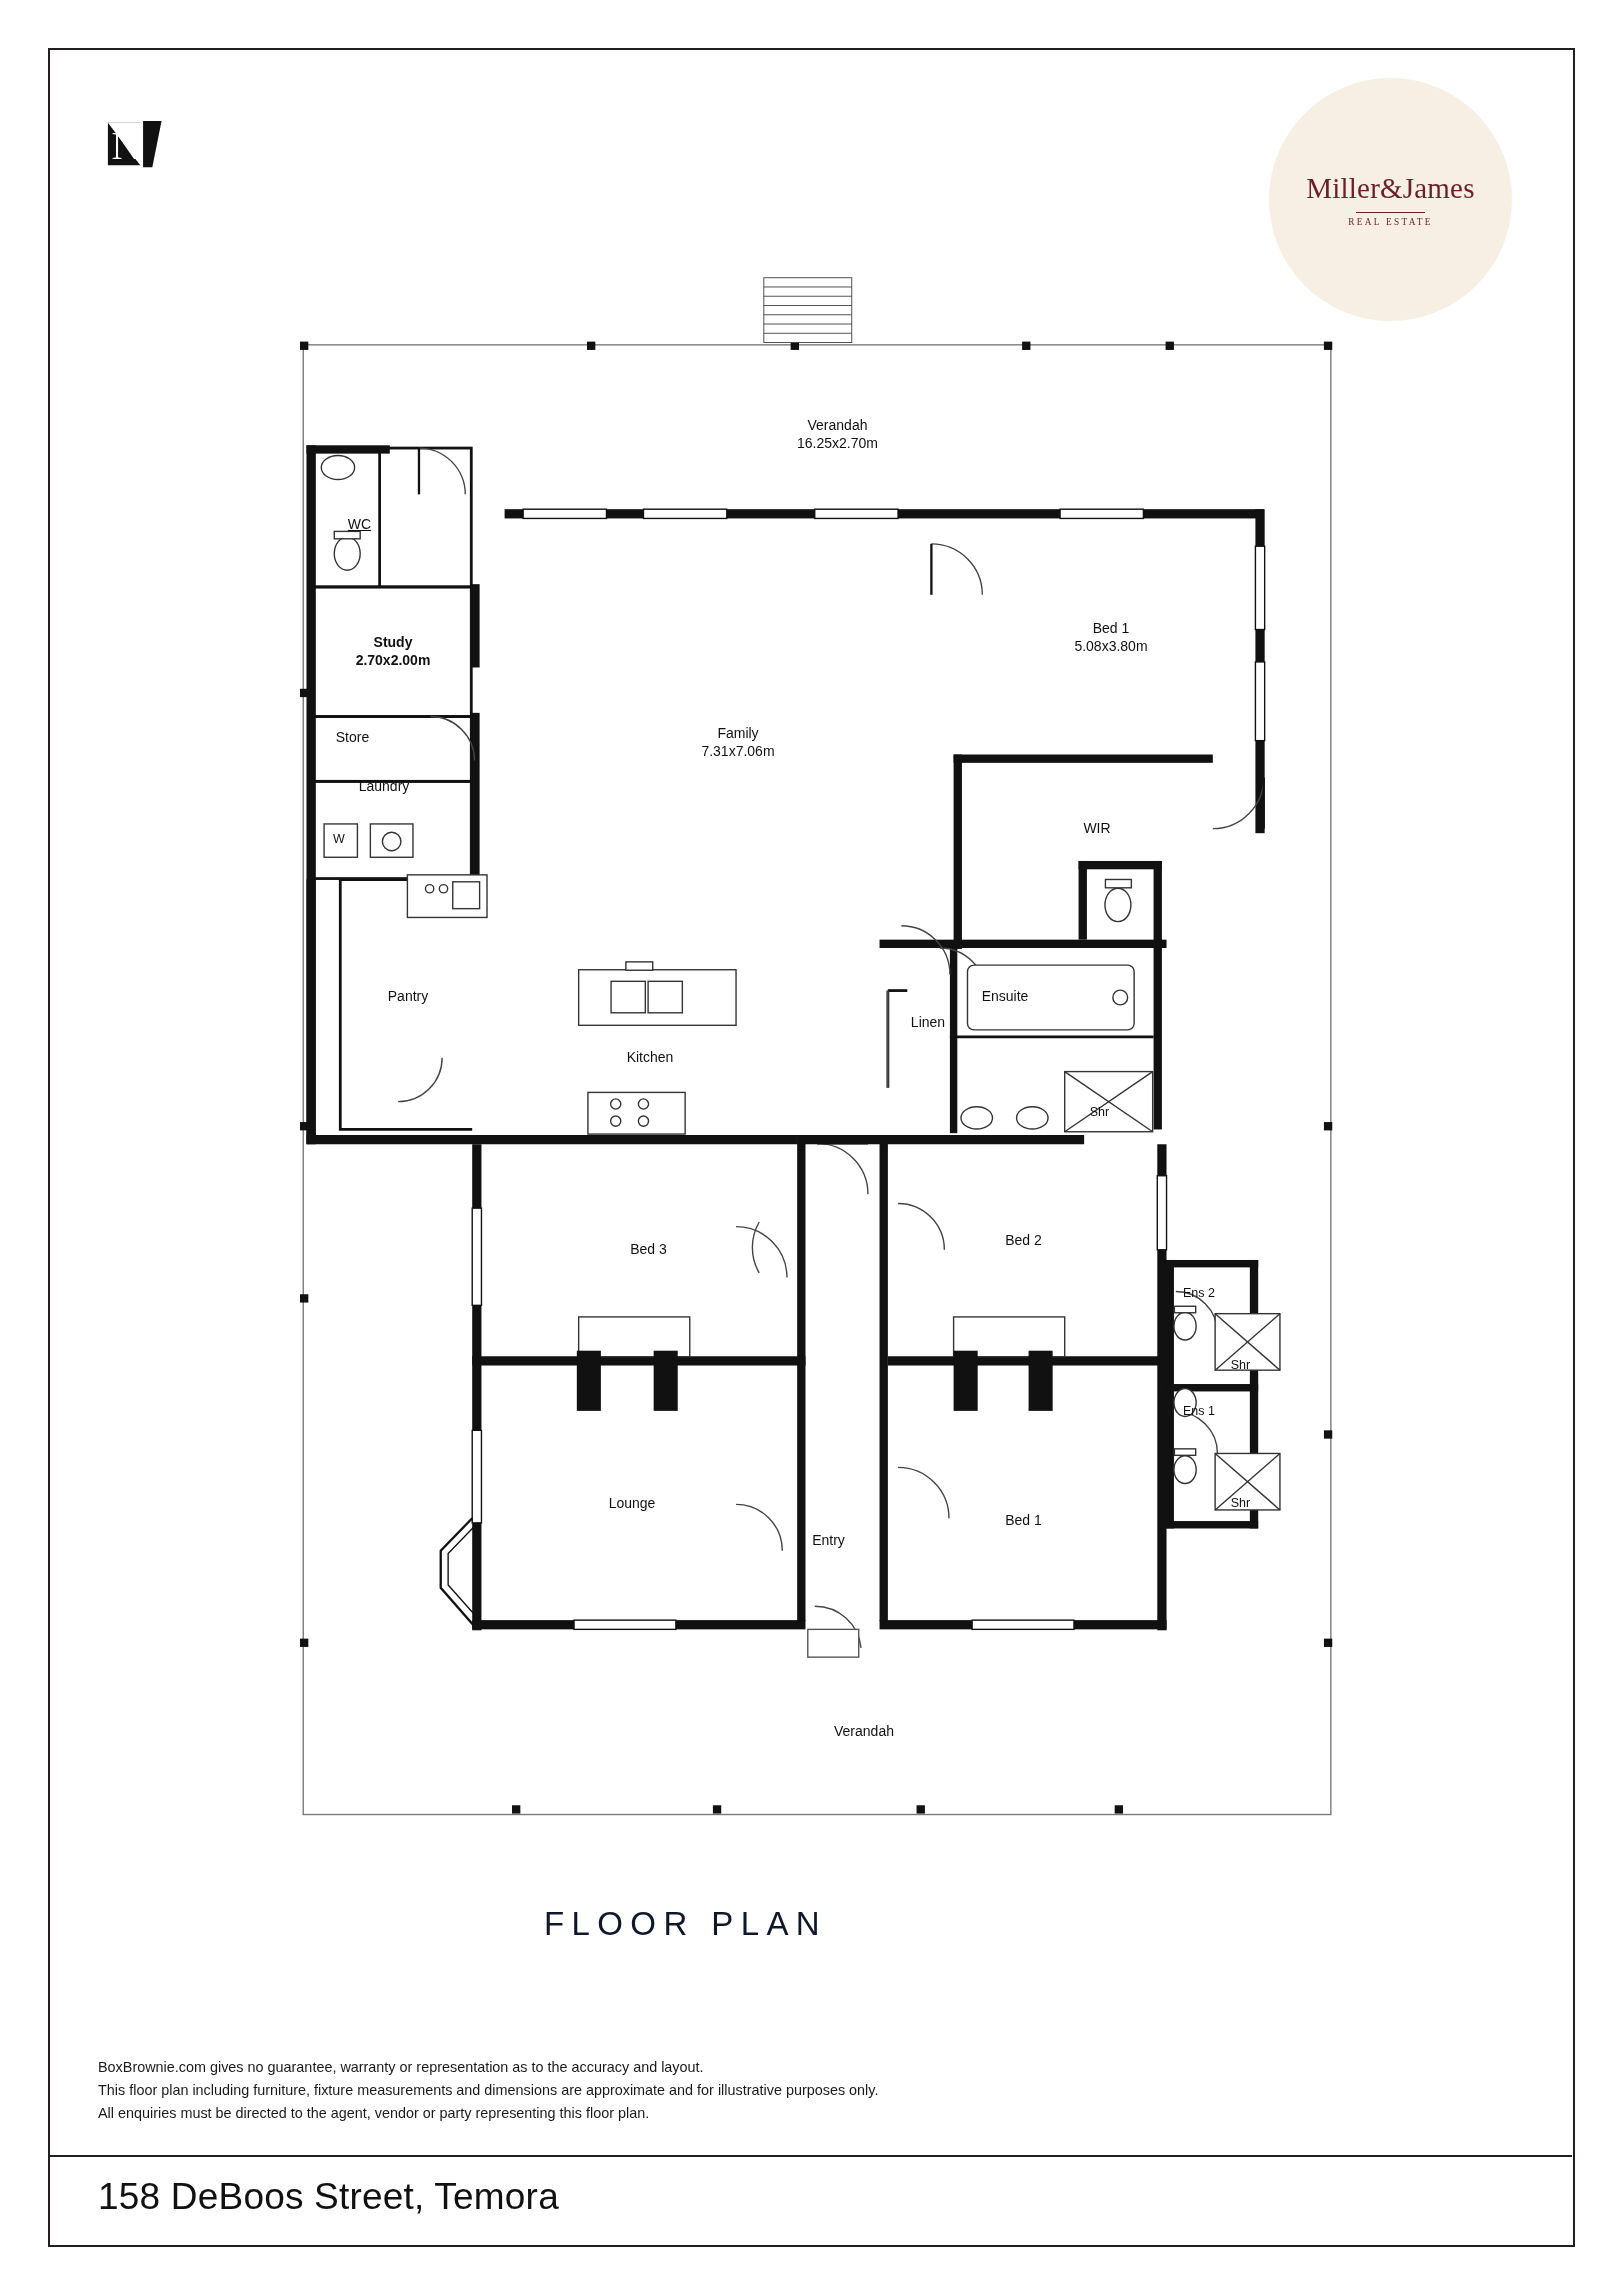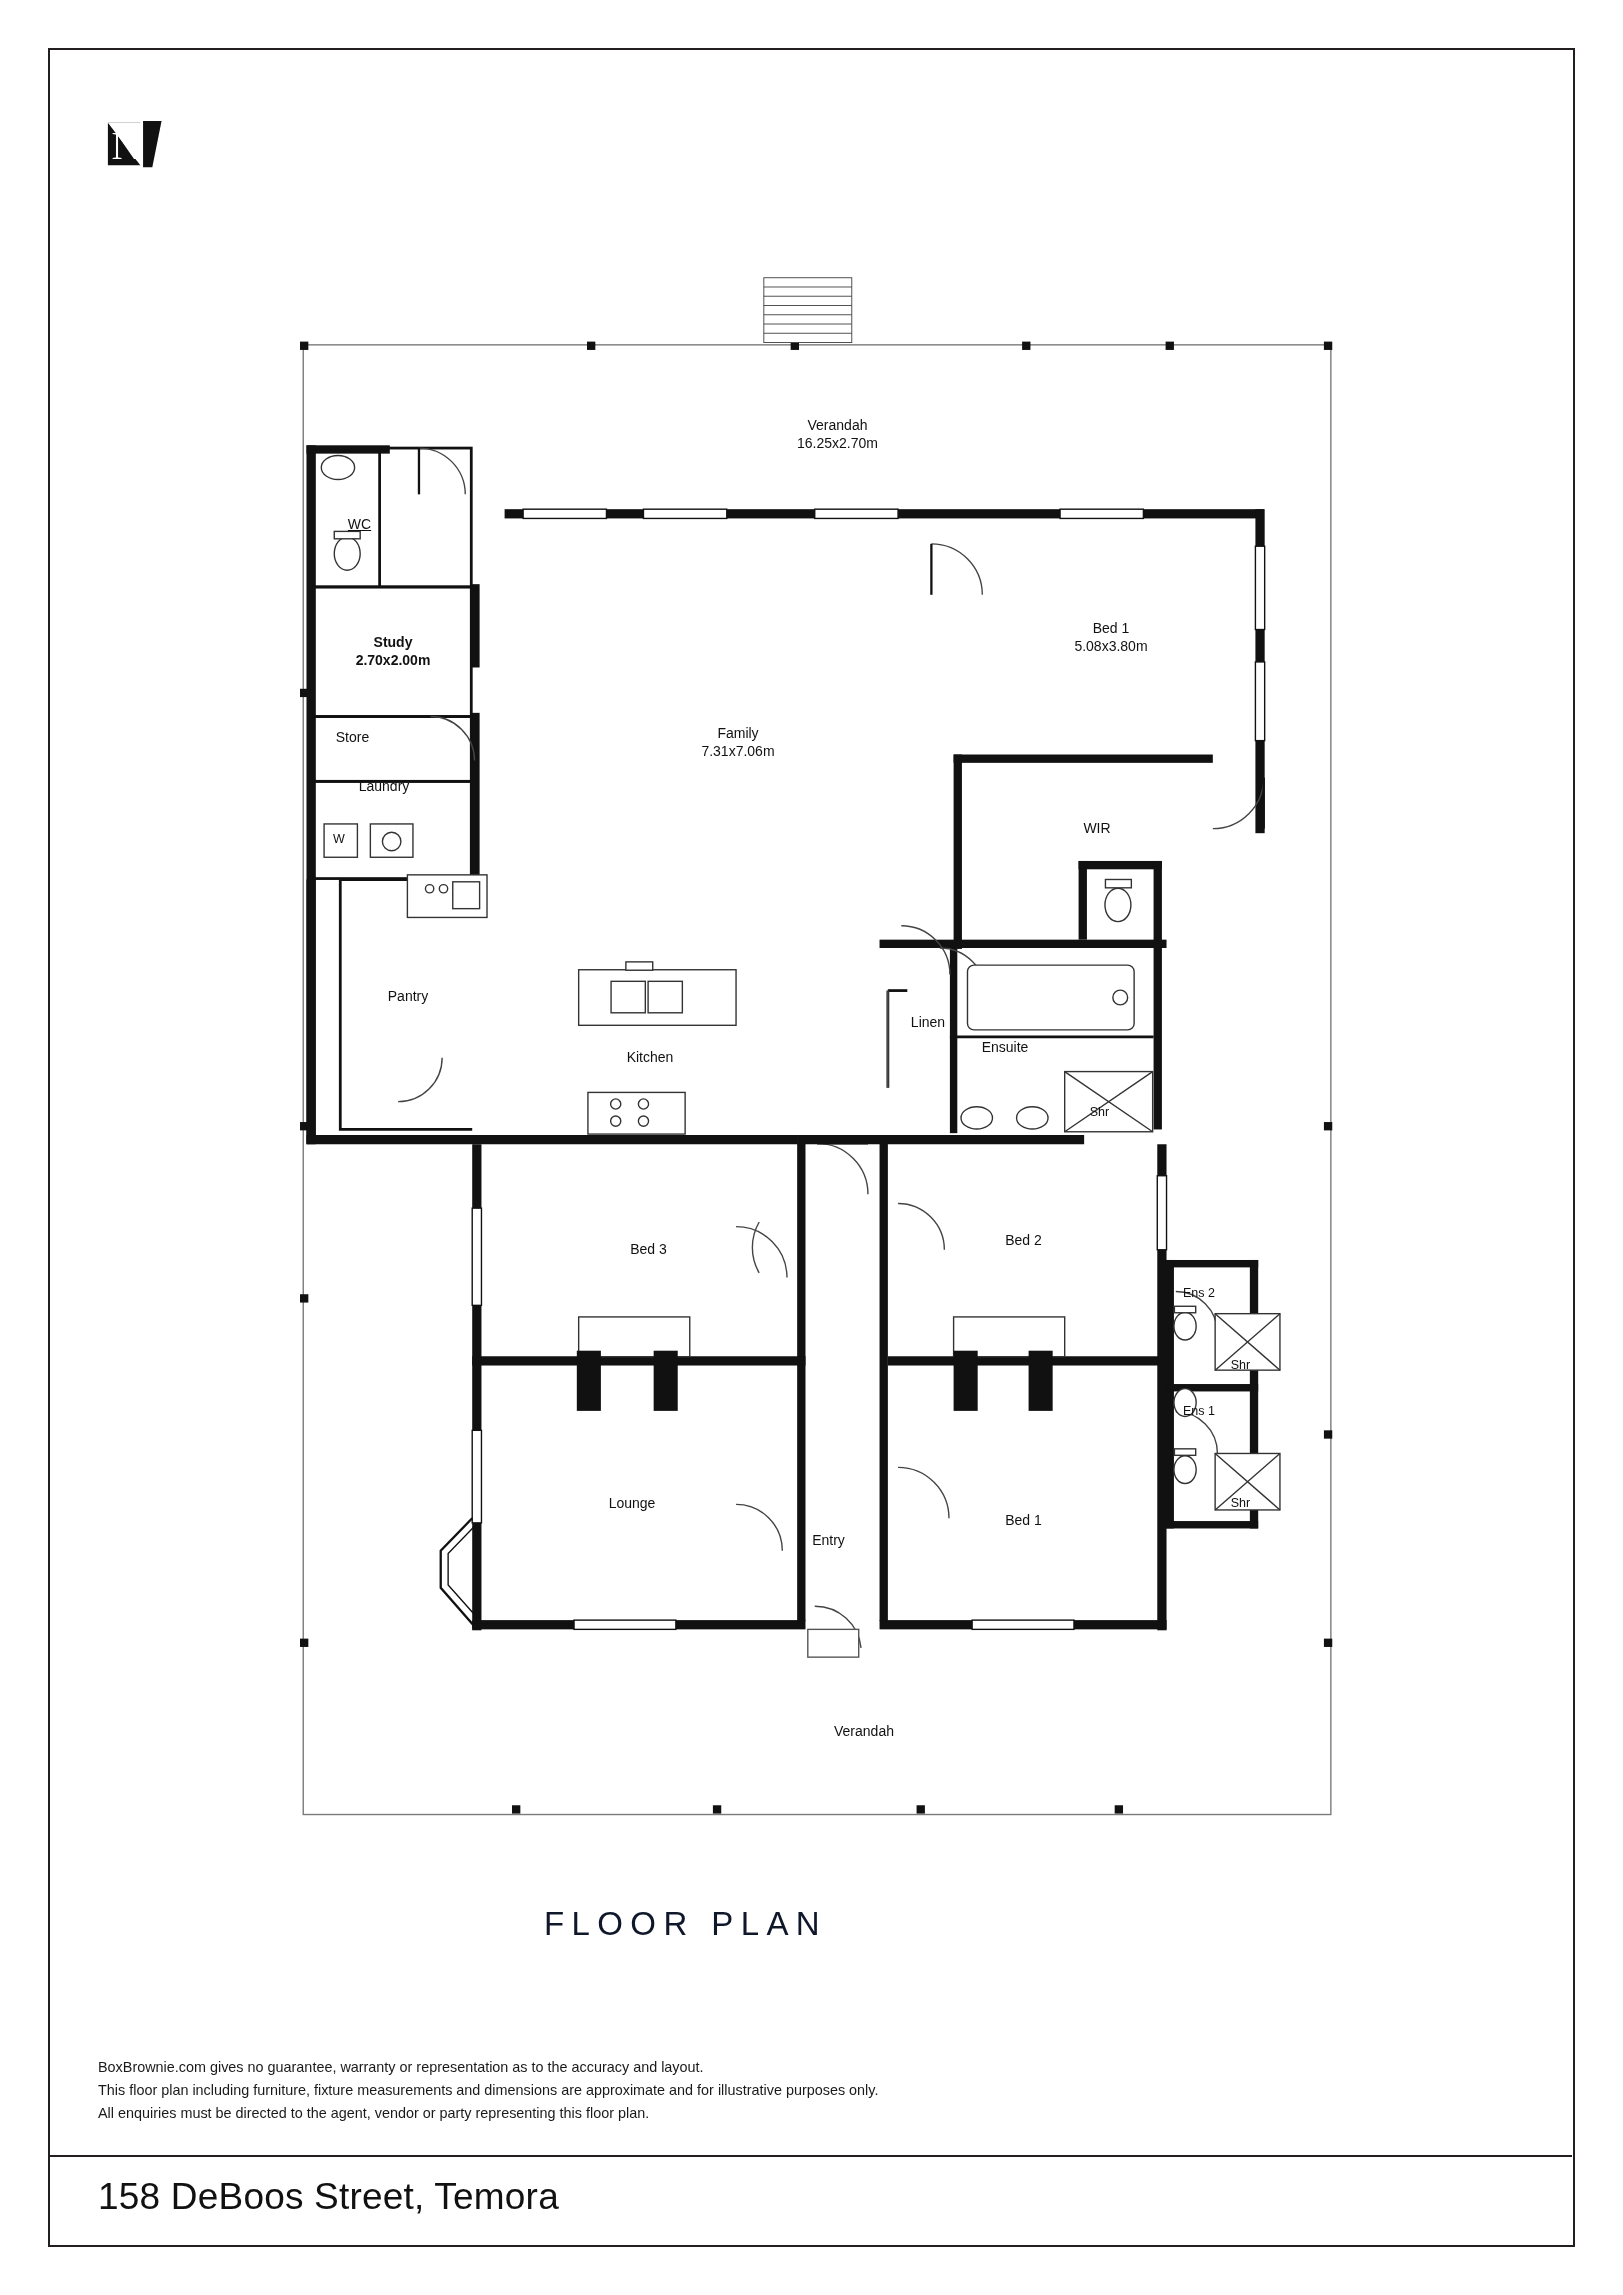--- a/index.html
+++ b/index.html
@@ -133,20 +133,25 @@
     <svg viewBox="0 0 200 160" width="93" height="74">
       <circle cx="82" cy="80" r="74" fill="#ffffff"></circle>
       <path d="M210,40 L210,40" fill="none"></path>
       <polygon points="36,34 36,126 106,126 106,34" fill="#111111"></polygon>
       <polygon points="36,34 150,34 150,126 106,126" fill="#ffffff"></polygon>
       <polygon points="112,30 152,30 132,130 112,130" fill="#111111"></polygon>
       <text x="44" y="112" font-family="Liberation Serif, serif" font-size="86" fill="#ffffff">N</text>
     </svg>
   </div>
 
+  <div class="logo-circle">
+    <div class="logo-name">Miller&amp;James</div>
+    <div class="logo-rule"></div>
+    <div class="logo-sub">REAL ESTATE</div>
+  </div>
 
   <svg id="plan" viewBox="0 0 3506 4958">
     <g fill="none" stroke="#111111">
 
       <rect x="655" y="745" width="2220" height="3175" stroke="#7a7a7a" stroke-width="3" fill="none"></rect>
 
       <g fill="#111111" stroke="none">
         <rect x="648" y="738" width="18" height="18"></rect>
         <rect x="1268" y="738" width="18" height="18"></rect>
         <rect x="1708" y="738" width="18" height="18"></rect>
@@ -393,21 +398,21 @@
   <div class="room-label" style="left:324px;top:778px;width:120px;text-align:center;">Laundry</div>
   <div class="room-label small" style="left:327px;top:831px;width:24px;">W</div>
   <div class="room-label" style="left:357px;top:988px;width:102px;">Pantry</div>
   <div class="room-label" style="left:597px;top:1049px;width:106px;">Kitchen</div>
   <div class="room-label" style="left:664px;top:725px;width:148px;">Family
 7.31x7.06m</div>
   <div class="room-label" style="left:1037px;top:620px;width:148px;">Bed 1
 5.08x3.80m</div>
   <div class="room-label" style="left:1060px;top:820px;width:74px;">WIR</div>
   <div class="room-label" style="left:891px;top:1014px;width:74px;">Linen</div>
-  <div class="room-label" style="left:954px;top:1039px;width:102px;">Ensuite</div>
+  <div class="room-label" style="left:954px;top:988px;width:102px;">Ensuite</div>
   <div class="room-label small" style="left:1074px;top:1104px;width:51px;">Shr</div>
   <div class="room-label" style="left:602px;top:1241px;width:93px;">Bed 3</div>
   <div class="room-label" style="left:977px;top:1232px;width:93px;">Bed 2</div>
   <div class="room-label small" style="left:1162px;top:1285px;width:74px;">Ens 2</div>
   <div class="room-label small" style="left:1215px;top:1357px;width:51px;">Shr</div>
   <div class="room-label small" style="left:1162px;top:1403px;width:74px;">Ens 1</div>
   <div class="room-label small" style="left:1215px;top:1495px;width:51px;">Shr</div>
   <div class="room-label" style="left:581px;top:1495px;width:102px;">Lounge</div>
   <div class="room-label" style="left:787px;top:1532px;width:83px;">Entry</div>
   <div class="room-label" style="left:977px;top:1512px;width:93px;">Bed 1</div>

